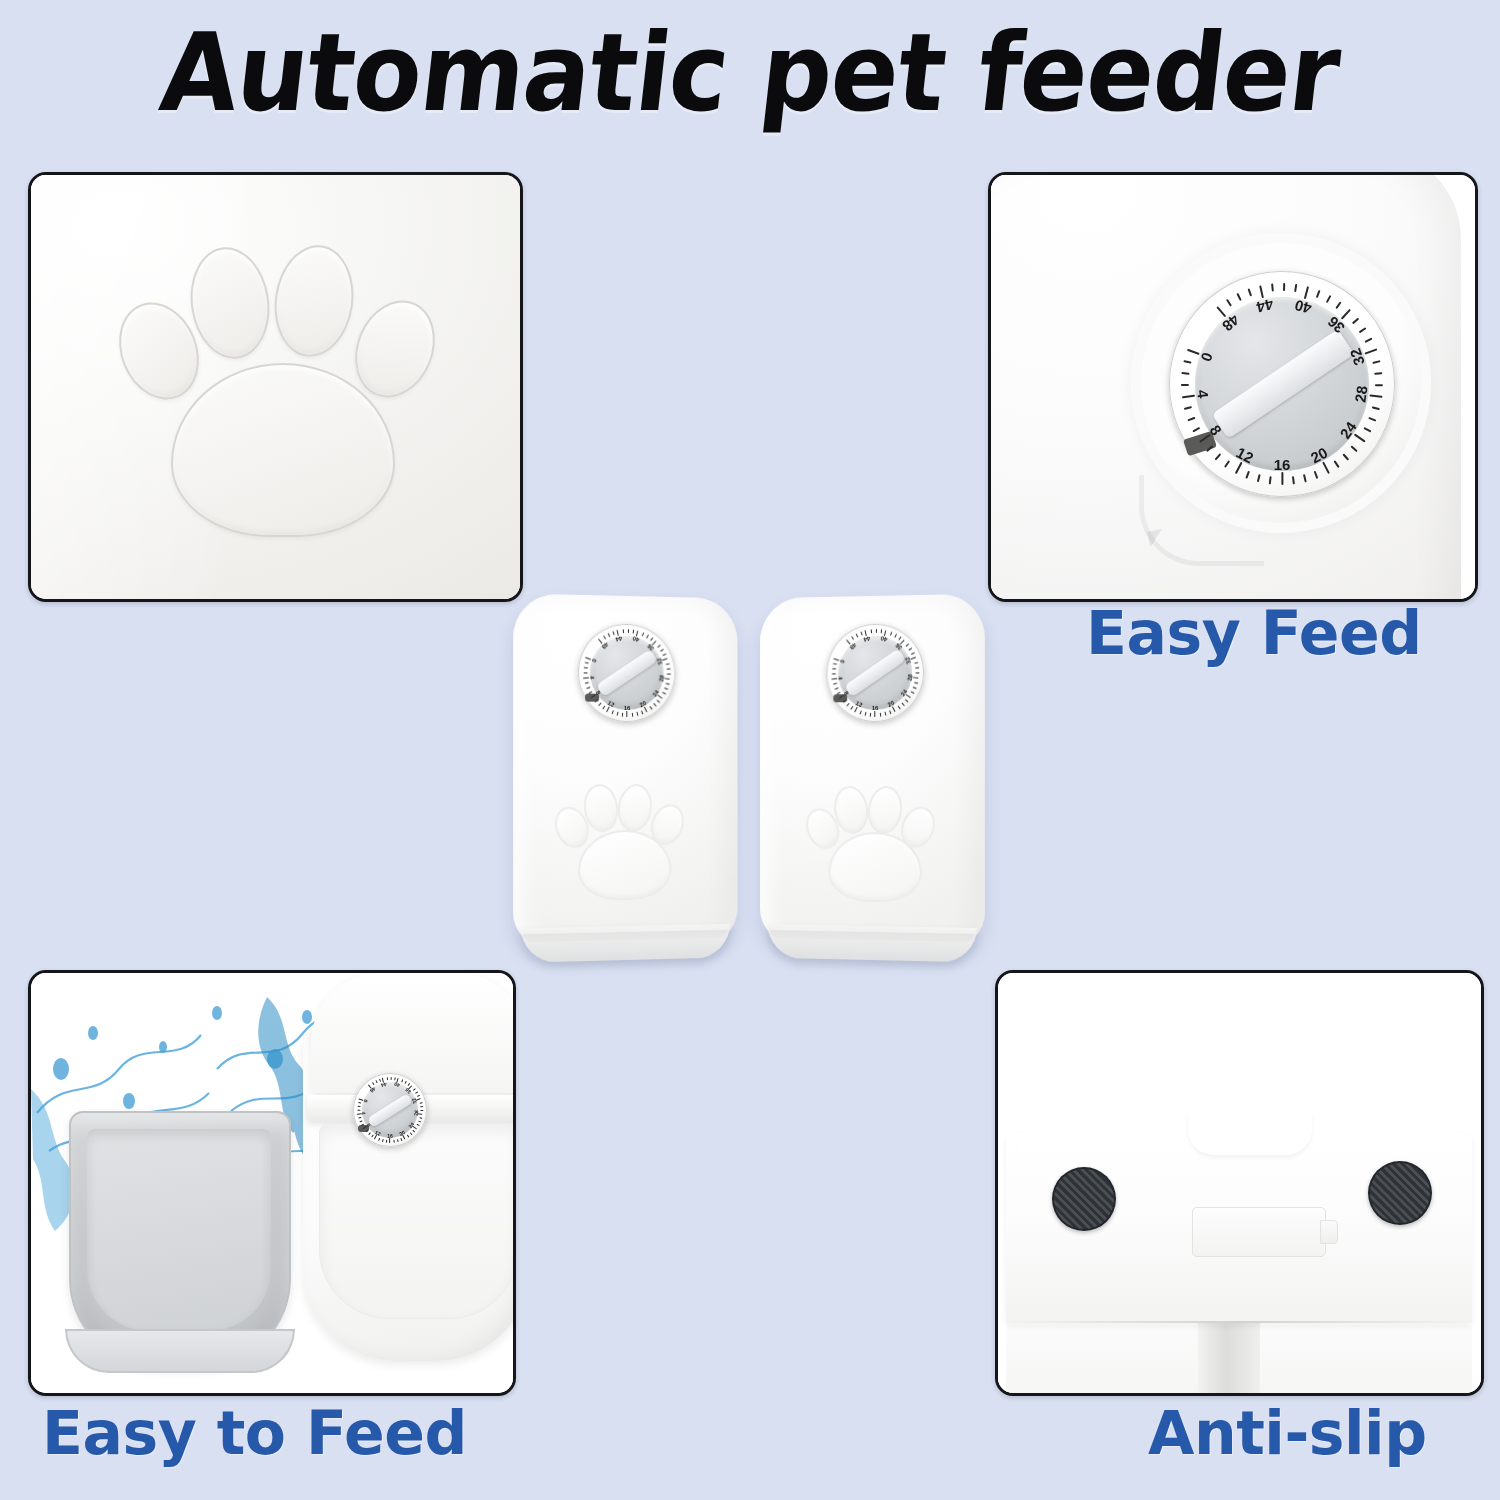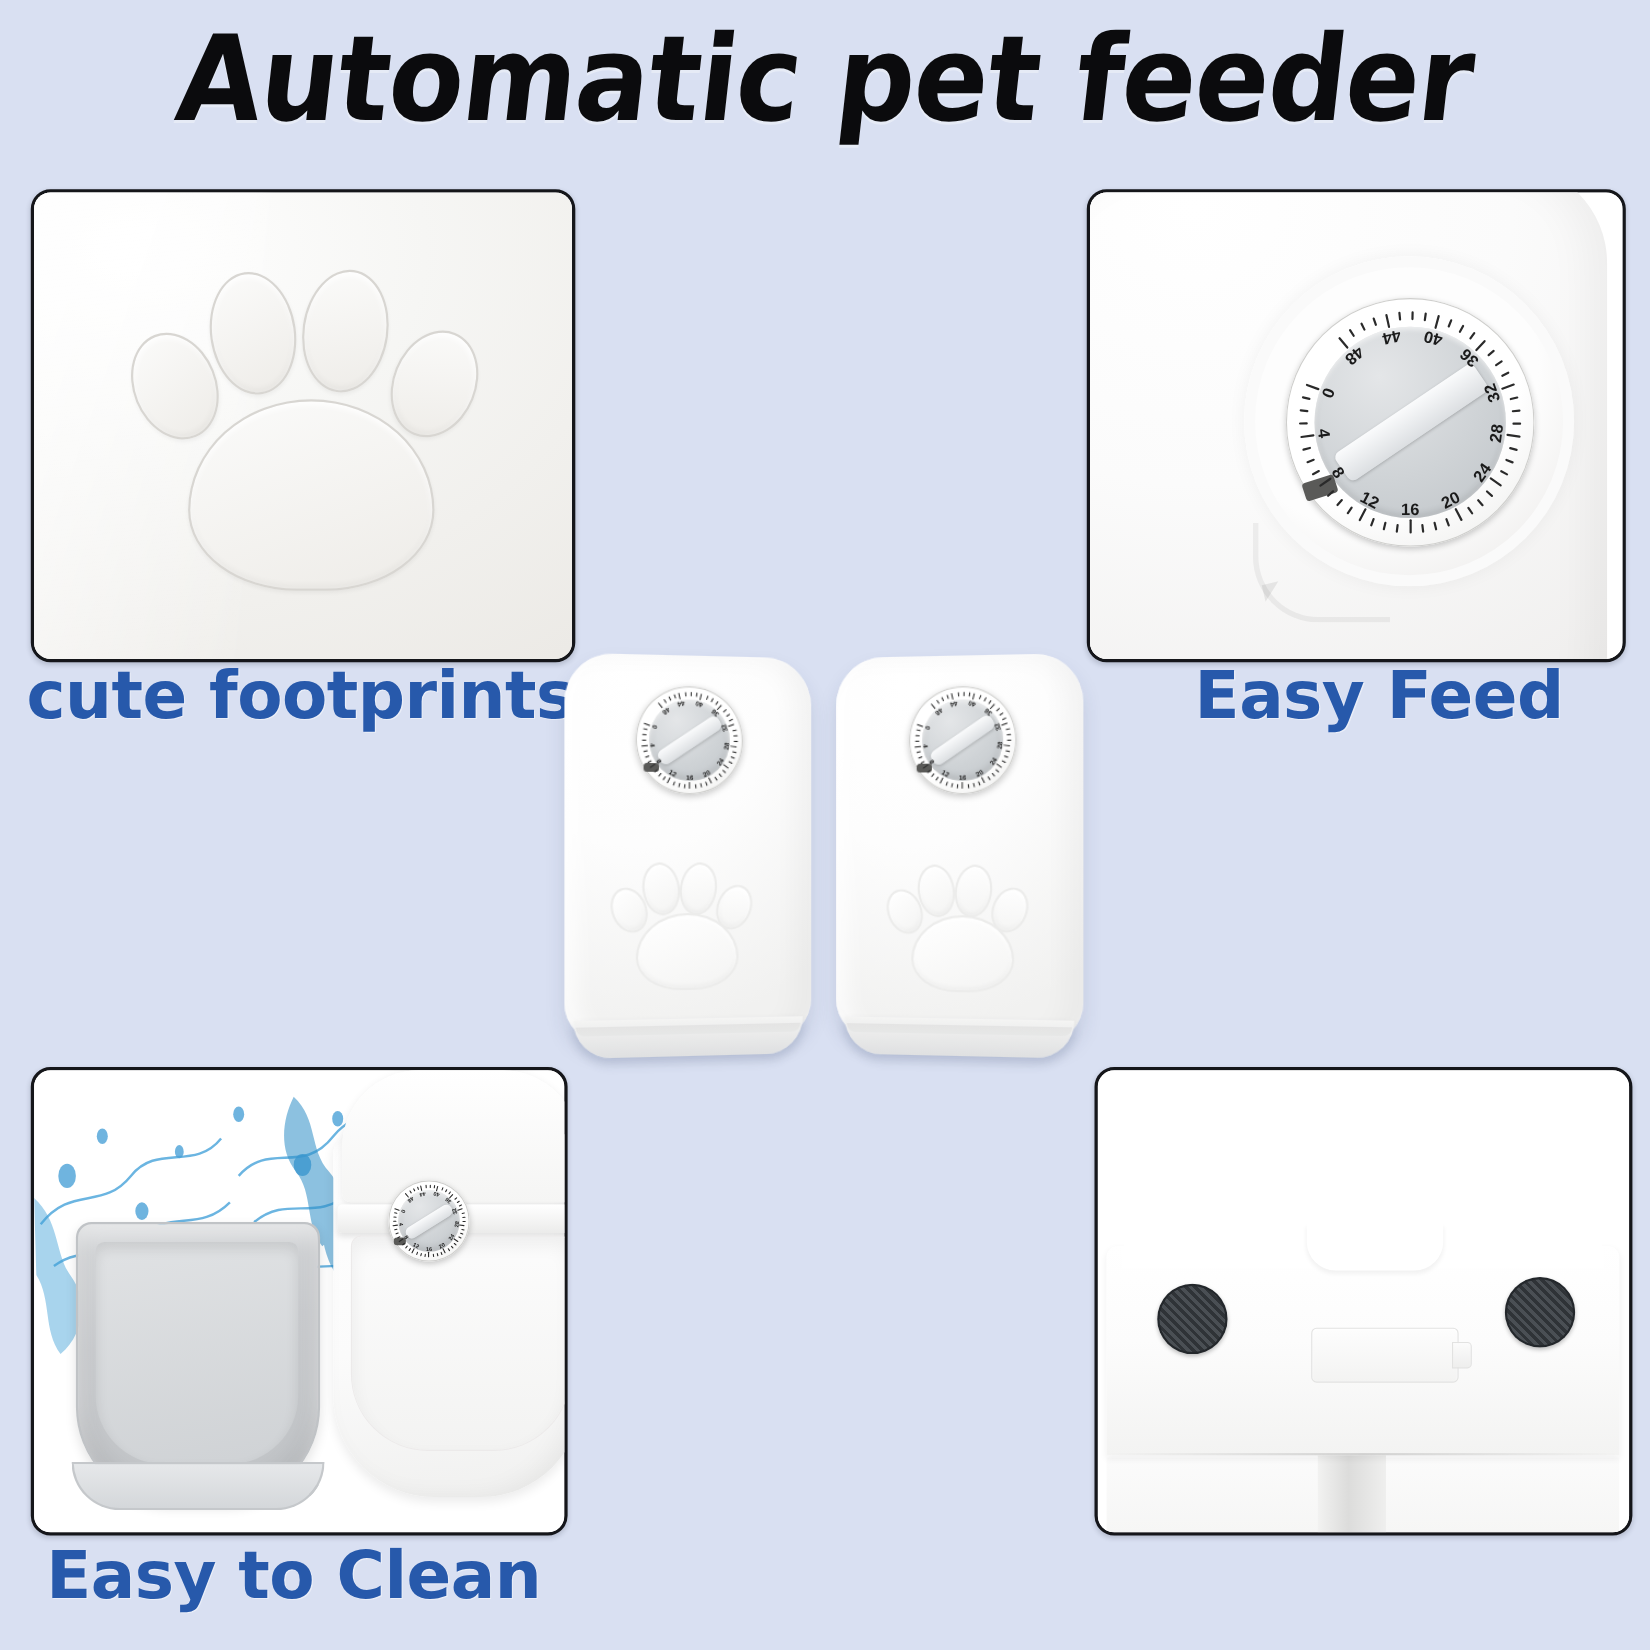--- a/index.html
+++ b/index.html
@@ -321,21 +321,20 @@
     <div class="tl-surface"></div>
     <div class="tl-sheen"></div>
     <div class="paw-big">
       <div class="toe t1"></div>
       <div class="toe t2"></div>
       <div class="toe t3"></div>
       <div class="toe t4"></div>
       <div class="pad"></div>
     </div>
   </div>
-  <div class="caption c-tl">cute footprints</div>
 
   <div class="panel p-tr">
     <div class="tr-bg"></div>
     <div class="tr-lid"></div>
     <div class="tr-rim"></div>
     <div class="tr-arrow"></div>
 
     <div class="dial dial-big" id="dialBig">
       <div class="ring"></div>
       <div class="knob"></div>
@@ -519,38 +518,39 @@
         <div class="numlab" style="font-size: 5px; left: 62.7776px; top: 40.3937px; transform: translate(-50%, -50%) rotate(-82.5deg);">28</div>
         <div class="numlab" style="font-size: 5px; left: 61.432px; top: 28.1075px; transform: translate(-50%, -50%) rotate(-110deg);">32</div>
         <div class="numlab" style="font-size: 5px; left: 54.5653px; top: 17.8308px; transform: translate(-50%, -50%) rotate(-137.5deg);">36</div>
         <div class="numlab" style="font-size: 5px; left: 43.7293px; top: 11.8859px; transform: translate(-50%, -50%) rotate(-165deg);">40</div>
         <div class="numlab" style="font-size: 5px; left: 31.3726px; top: 11.6163px; transform: translate(-50%, -50%) rotate(-192.5deg);">44</div>
         <div class="numlab" style="font-size: 5px; left: 20.2875px; top: 17.0828px; transform: translate(-50%, -50%) rotate(-220deg);">48</div>
       </div>
 
     <div class="bl-tray"></div>
   </div>
-  <div class="caption c-bl">Easy to Clean</div>
+  <div class="caption c-bl">Easy to Feed</div>
 
   <div class="panel p-br">
     <div class="br-bg"></div>
     <div class="br-lowerband"></div>
     <div class="br-stand"></div>
     <div class="br-body">
       <div class="br-hump-l"></div>
       <div class="br-hump-r"></div>
       <div class="br-notch"></div>
       <div class="foot foot-l"></div>
       <div class="foot foot-r"></div>
       <div class="batt">
         <div class="batt-tab"></div>
       </div>
     </div>
     <div class="br-seam"></div>
   </div>
+  <div class="caption c-br">Anti-slip</div>
 
   <div class="hero">
 
     <div class="unit unit-l">
       <div class="seam"></div>
       <div class="dial dial-hero dial-hero-l">
         <div class="ring"></div>
         <div class="knob"></div>
         <div class="blade"></div>
         <div class="marker"></div>

